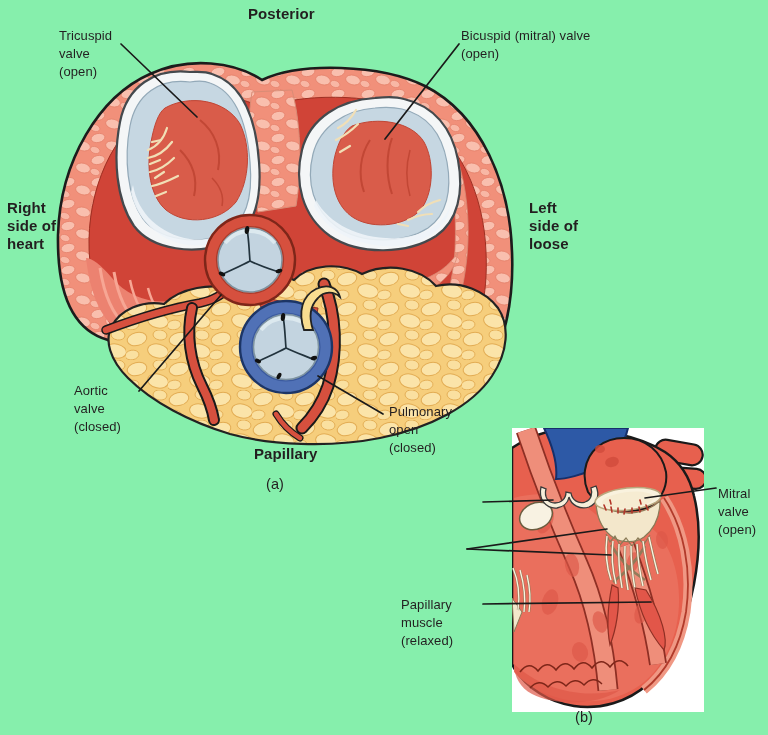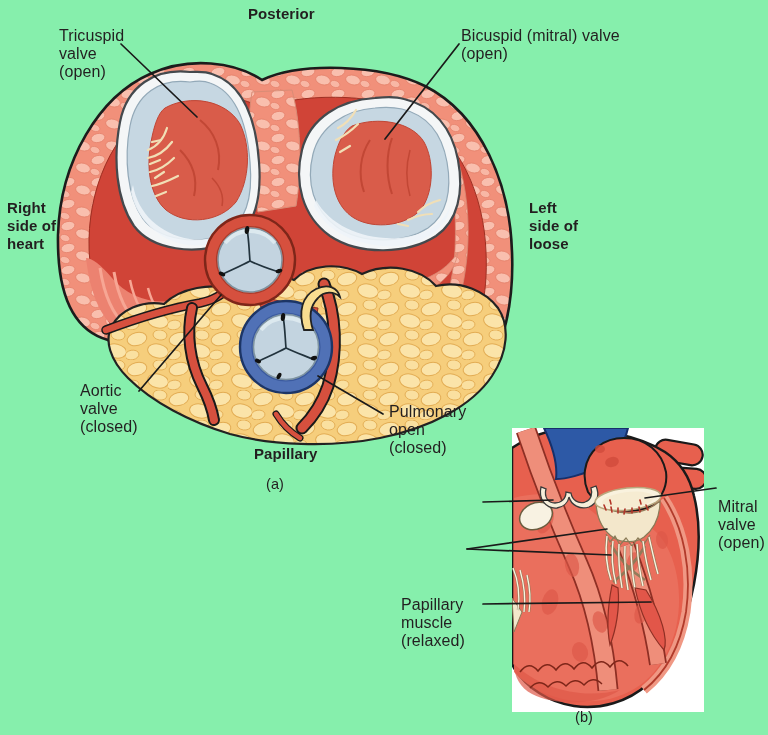--- a/index.html
+++ b/index.html
@@ -1,19 +1,19 @@
 <!DOCTYPE html>
 <html><head>
 <meta charset="utf-8">
 <style>
   html,body{margin:0;padding:0;background:#ffffff;}
   .stage{position:relative;width:768px;height:735px;background:#86efac;
          font-family:"Liberation Sans", sans-serif;overflow:hidden;}
   .art{position:absolute;left:0;top:0;}
-  .lbl{position:absolute;font-size:16px;line-height:18px;color:#231f20;
+  .lbl{position:absolute;font-size:13px;line-height:18px;color:#231f20;
        white-space:pre-line;letter-spacing:0.1px;}
   .b{font-weight:bold;font-size:15px;}
   .cap{font-size:14.5px;}
 </style>
 </head>
 <body>
 
 <div class="stage">
 
 <svg class="art" width="768" height="735" viewBox="0 0 768 735">
@@ -299,29 +299,29 @@
 valve
 (open)</div>
 <div class="lbl" style="left:461px;top:27px">Bicuspid (mitral) valve
 (open)</div>
 <div class="lbl b" style="left:7px;top:199px">Right
 side of
 heart</div>
 <div class="lbl b" style="left:529px;top:199px">Left
 side of
 loose</div>
-<div class="lbl" style="left:80px;top:382px">Aortic
+<div class="lbl" style="left:74px;top:382px">Aortic
 valve
 (closed)</div>
 <div class="lbl" style="left:389px;top:403px">Pulmonary
 open
 (closed)</div>
 <div class="lbl b" style="left:254px;top:445px">Papillary</div>
 <div class="lbl cap" style="left:266px;top:475px">(a)</div>
 <div class="lbl" style="left:401px;top:596px">Papillary
 muscle
 (relaxed)</div>
-<div class="lbl" style="left:718px;top:498px">Mitral
+<div class="lbl" style="left:718px;top:485px">Mitral
 valve
 (open)</div>
 <div class="lbl cap" style="left:575px;top:708px">(b)</div>
 
 </div>
 
 </body></html>

